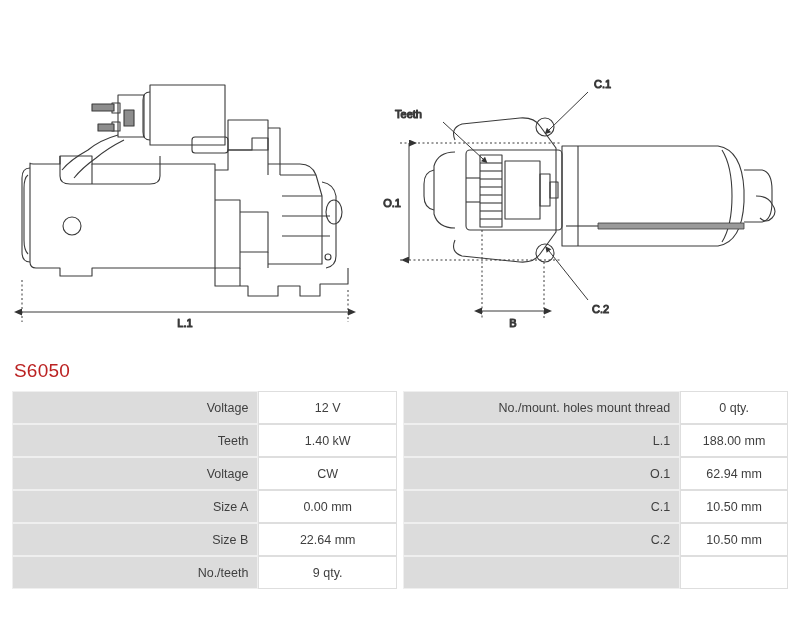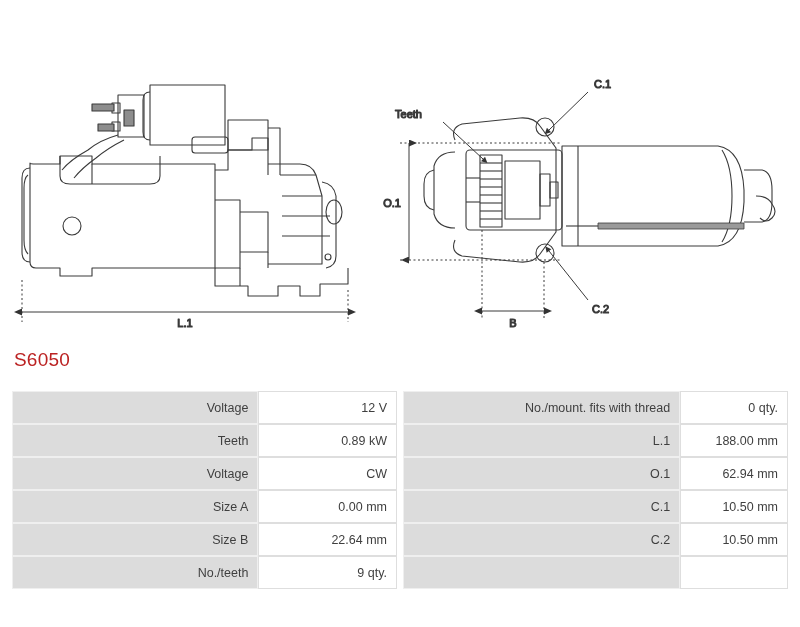--- a/index.html
+++ b/index.html
@@ -33,21 +33,21 @@
   .dim-label {
     font-family: "Liberation Sans", sans-serif;
     font-size: 11px;
     fill: #3a3a3a;
   }
 
   
   #part-title {
     position: absolute;
     left: 14px;
-    top: 349px;
+    top: 360px;
     font-size: 19px;
     color: #bb2222;
     letter-spacing: 0.2px;
     font-weight: 400;
   }
 
   
   #spec-area {
     position: absolute;
     left: 12px;
@@ -72,21 +72,21 @@
     overflow: hidden;
   }
   .spec-table td.label {
     background: #dcdcdc;
     text-align: right;
     color: #3f3f3f;
     border-color: #efefef;
   }
   .spec-table td.value {
     background: #ffffff;
-    text-align: right;
+    text-align: center;
     color: #3f3f3f;
     border-color: #dedede;
   }
   #table-left { margin-right: 6px; }
   #table-left col.c-label { width: 64%; }
   #table-left col.c-value { width: 36%; }
   #table-right col.c-label { width: 72%; }
   #table-right col.c-value { width: 28%; }
 </style>
 </head>
@@ -253,21 +253,21 @@
         <col class="c-label">
         <col class="c-value">
       </colgroup>
     <tbody>
       <tr>
         <td class="label">Voltage</td>
         <td class="value">12 V</td>
       </tr>
       <tr>
         <td class="label">Teeth</td>
-        <td class="value">0.89 kW</td>
+        <td class="value">1.40 kW</td>
       </tr>
       <tr>
         <td class="label">Voltage</td>
         <td class="value">CW</td>
       </tr>
       <tr>
         <td class="label">Size A</td>
         <td class="value">0.00 mm</td>
       </tr>
       <tr>
@@ -281,21 +281,21 @@
     </tbody>
   </table>
 
   <table id="table-right" class="spec-table">
     <colgroup>
         <col class="c-label">
         <col class="c-value">
       </colgroup>
     <tbody>
       <tr>
-        <td class="label">No./mount. fits with thread</td>
+        <td class="label">No./mount. holes mount thread</td>
         <td class="value">0 qty.</td>
       </tr>
       <tr>
         <td class="label">L.1</td>
         <td class="value">188.00 mm</td>
       </tr>
       <tr>
         <td class="label">O.1</td>
         <td class="value">62.94 mm</td>
       </tr>

